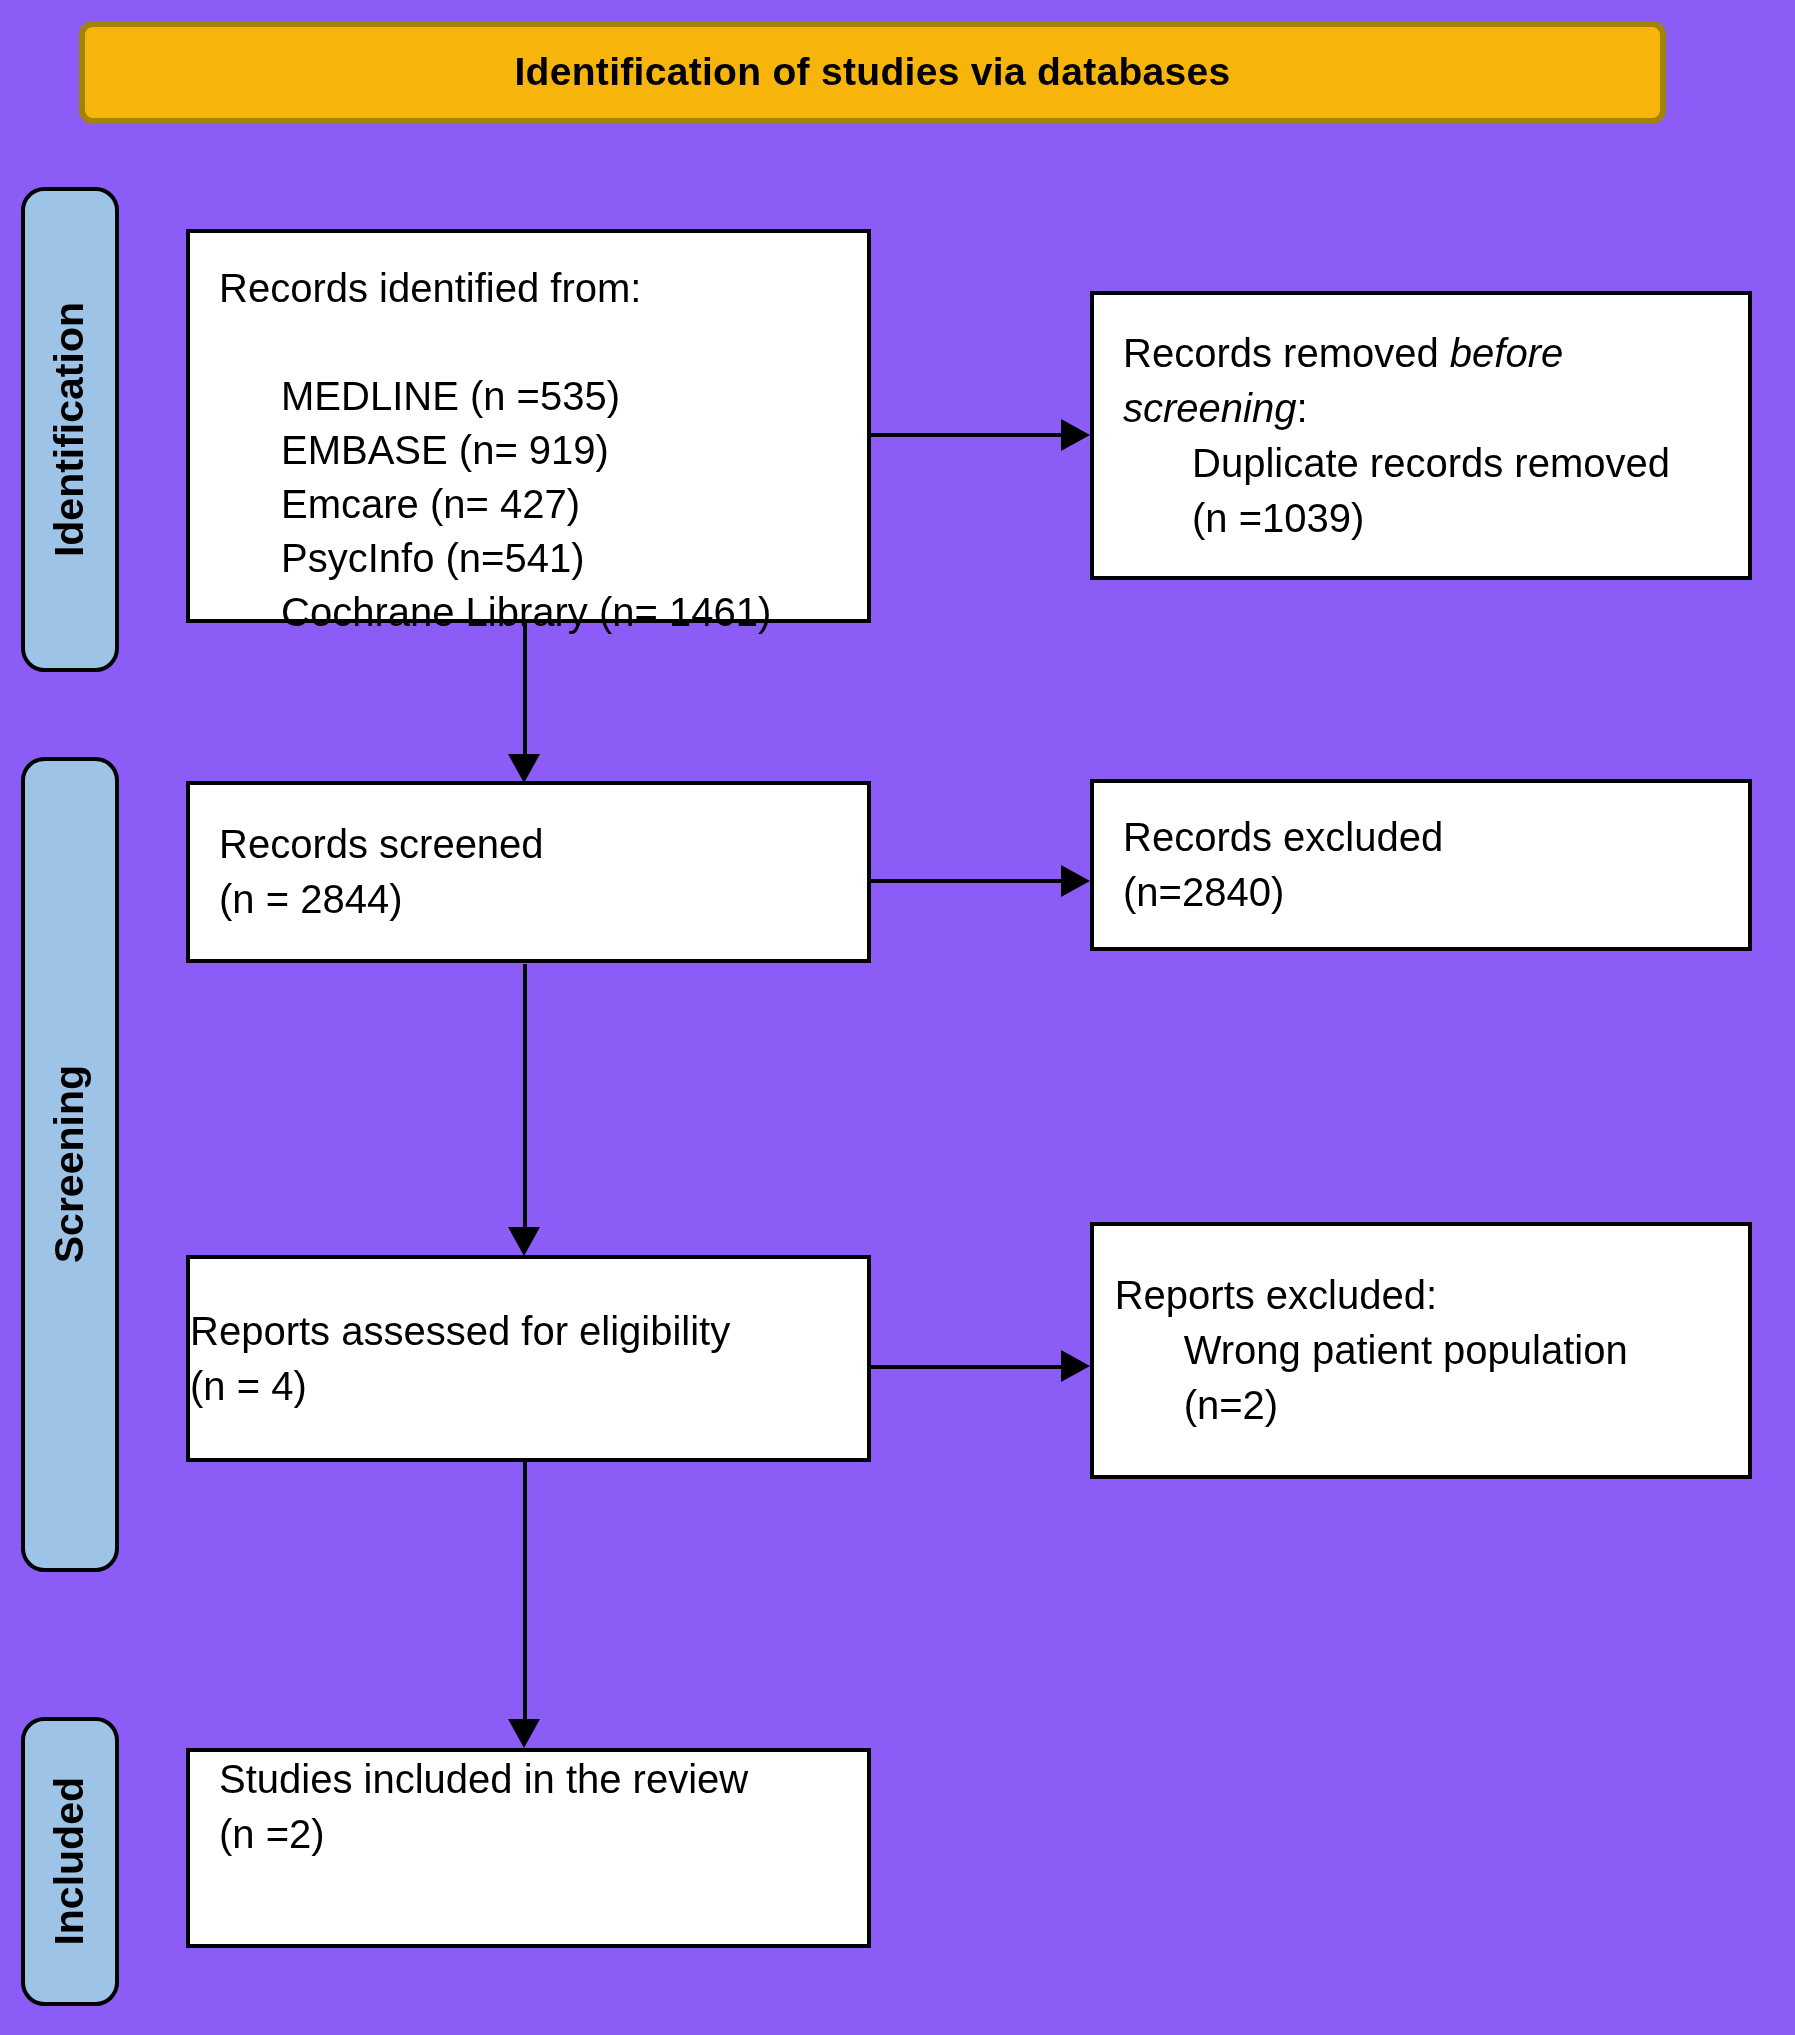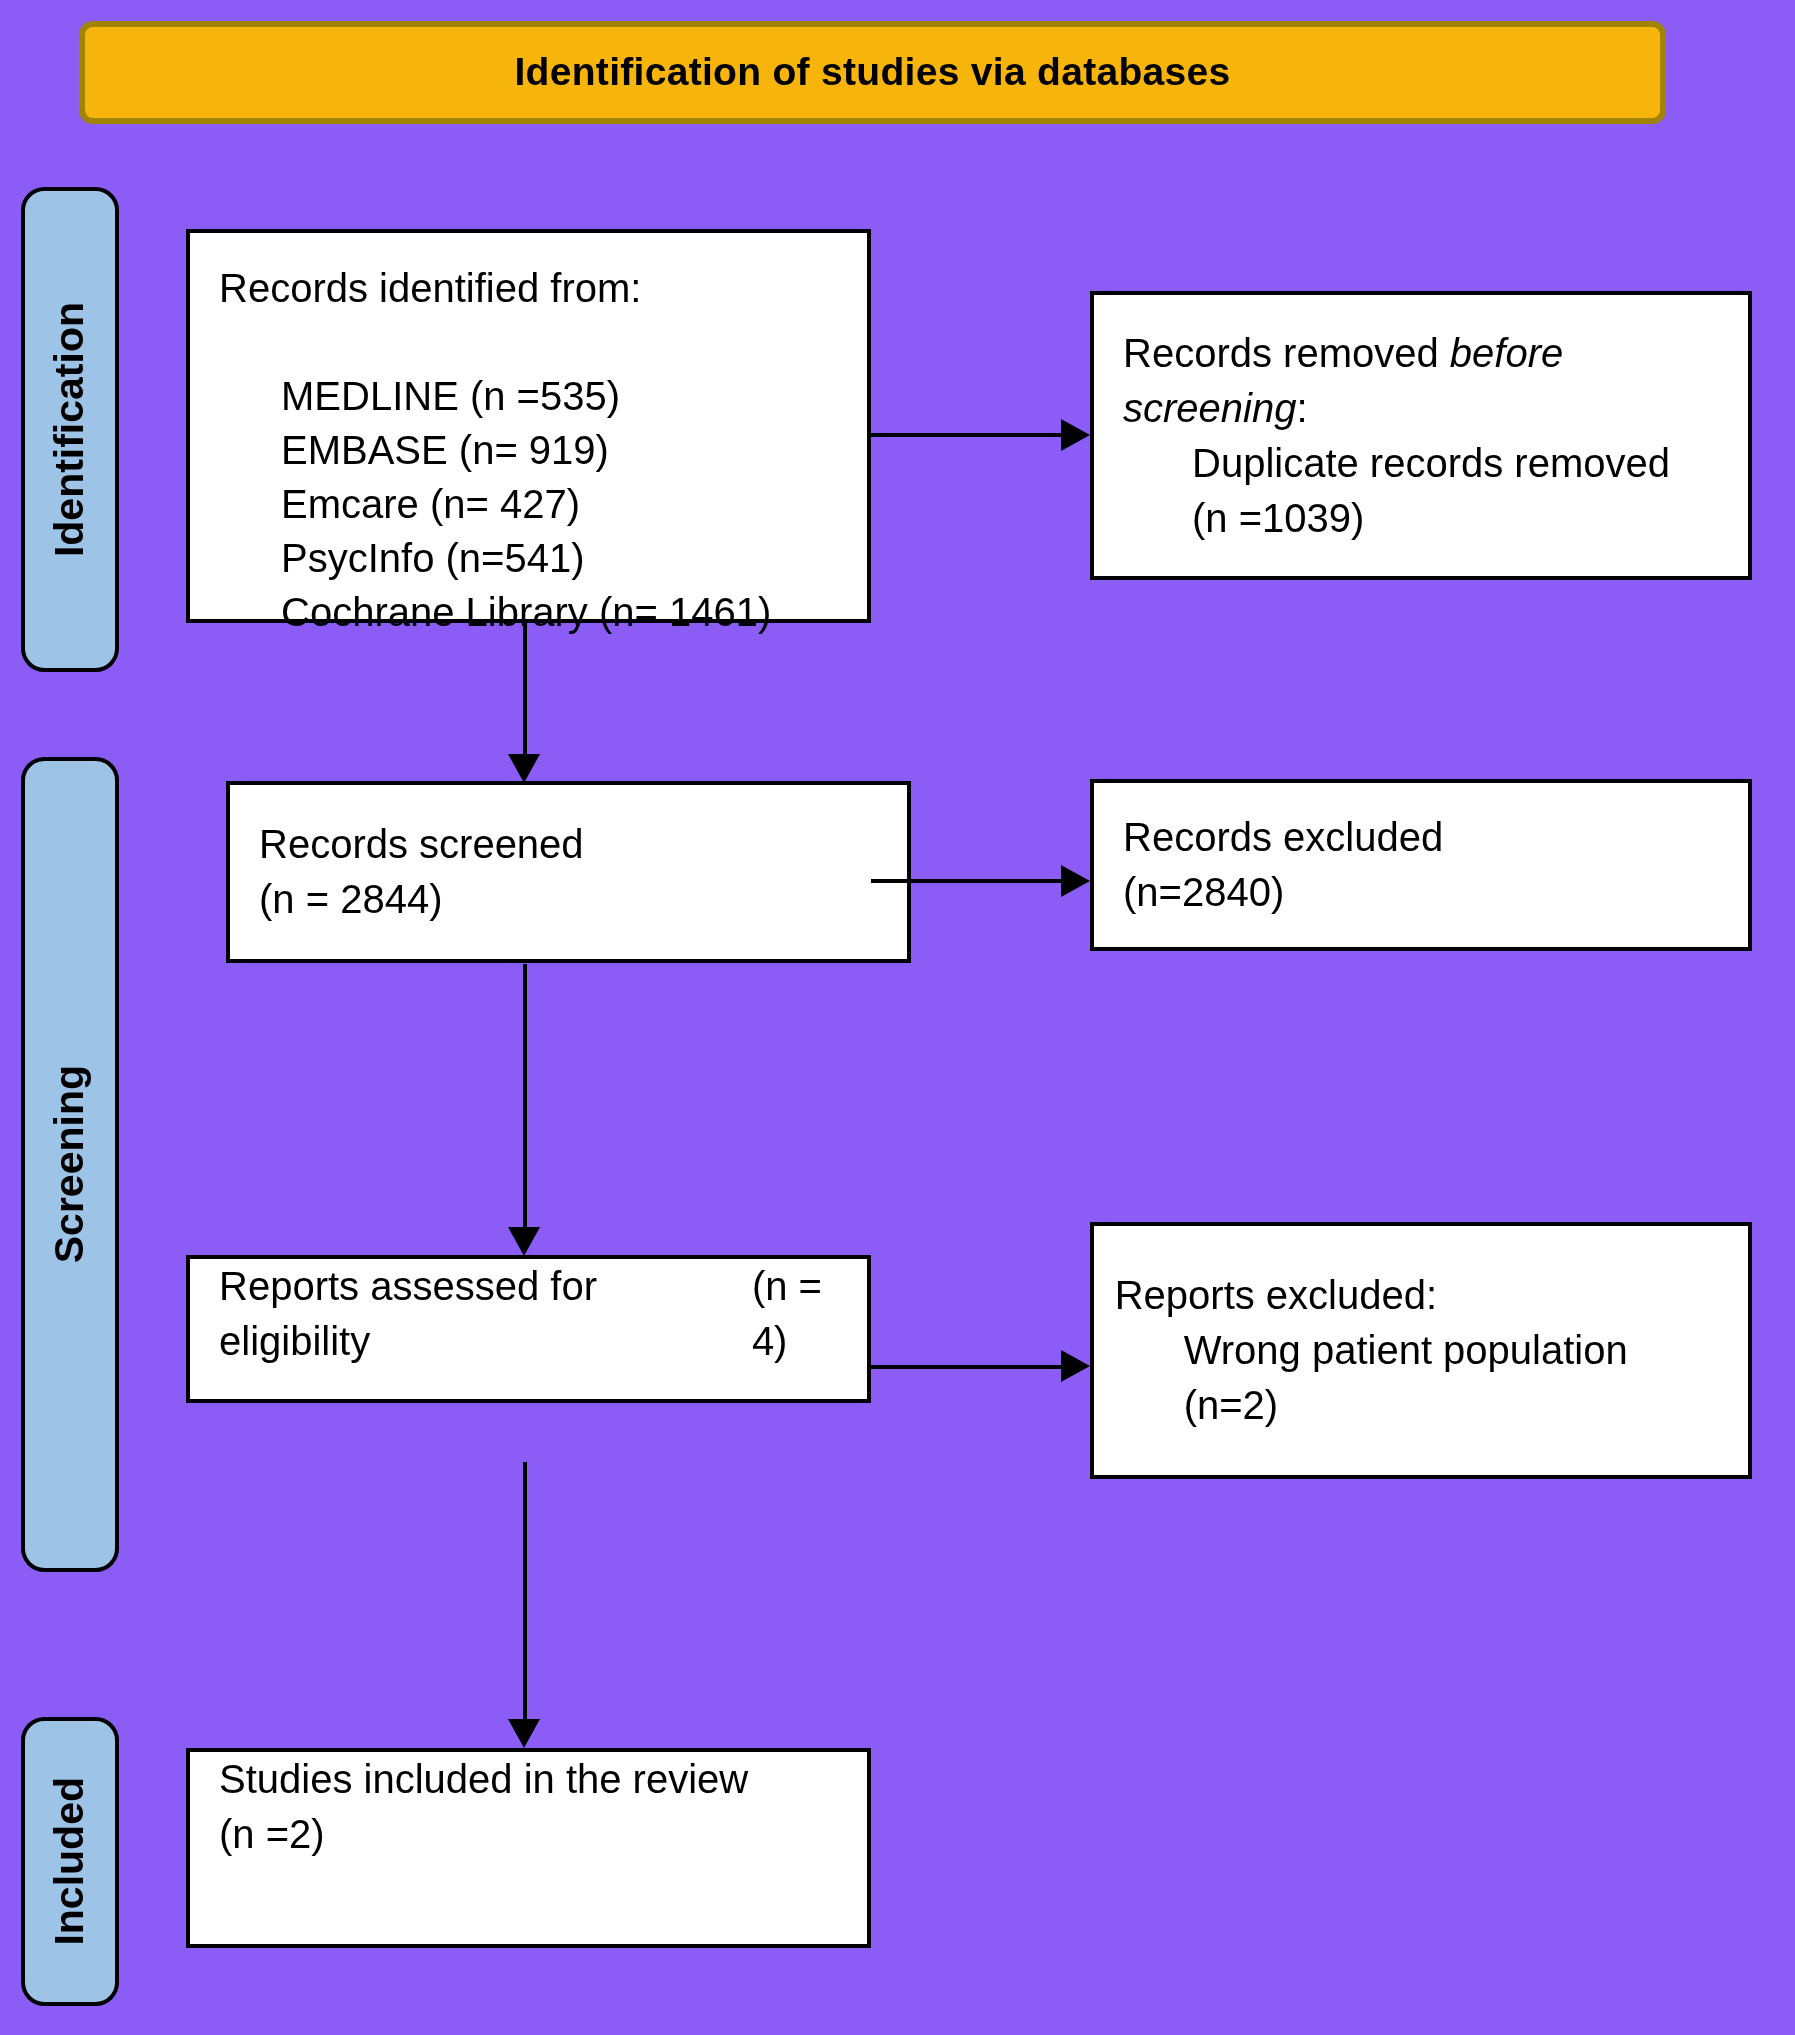--- a/index.html
+++ b/index.html
@@ -56,23 +56,23 @@
   .fbox {
     position: absolute;
     background: #ffffff;
     border: 4.8px solid #000000;
     box-sizing: border-box;
     font-size: 40px;
     line-height: 55px;
   }
   .box-identified       { left: 186px;  top: 229px;  width: 685px; height: 394px; padding: 27.5px 19px 0 29px; line-height: 54px; }
   .box-removed          { left: 1090px; top: 291px;  width: 662px; height: 289px; display: flex; flex-direction: column; justify-content: center; padding-left: 29px; padding-right: 19px; }
-  .box-screened         { left: 186px;  top: 781px; width: 685px; height: 182px; display: flex; flex-direction: column; justify-content: center; padding-left: 29px; margin-left: 40px; }
+  .box-screened         { left: 186px;  top: 781px; width: 685px; height: 182px; display: flex; flex-direction: column; justify-content: center; padding-left: 29px; }
   .box-records-excluded { left: 1090px; top: 779px; width: 662px; height: 172px; display: flex; flex-direction: column; justify-content: center; padding-left: 29px; }
-  .box-assessed         { left: 186px;  top: 1255px; width: 685px; height: 148px; display: flex; flex-direction: row; justify-content: center; padding-left: 29px; }
+  .box-assessed         { left: 186px;  top: 1255px; width: 685px; height: 207px; display: flex; flex-direction: column; justify-content: center; }
   .box-reports-excluded { left: 1090px; top: 1222px; width: 662px; height: 257px; display: flex; flex-direction: column; justify-content: center; padding-left: 20.7px; padding-right: 26px; }
   .box-included-studies { left: 186px;  top: 1748px; width: 685px; height: 200px; display: flex; flex-direction: column; padding-left: 29px; }
 
   .indent-gap   { height: 54px; }           
   .db-item      { margin-left: 62px; }      
   .sub-item     { margin-left: 69px; }     
   .removed-head { max-width: 523px; }
   .em           { font-style: italic; }
 
   

